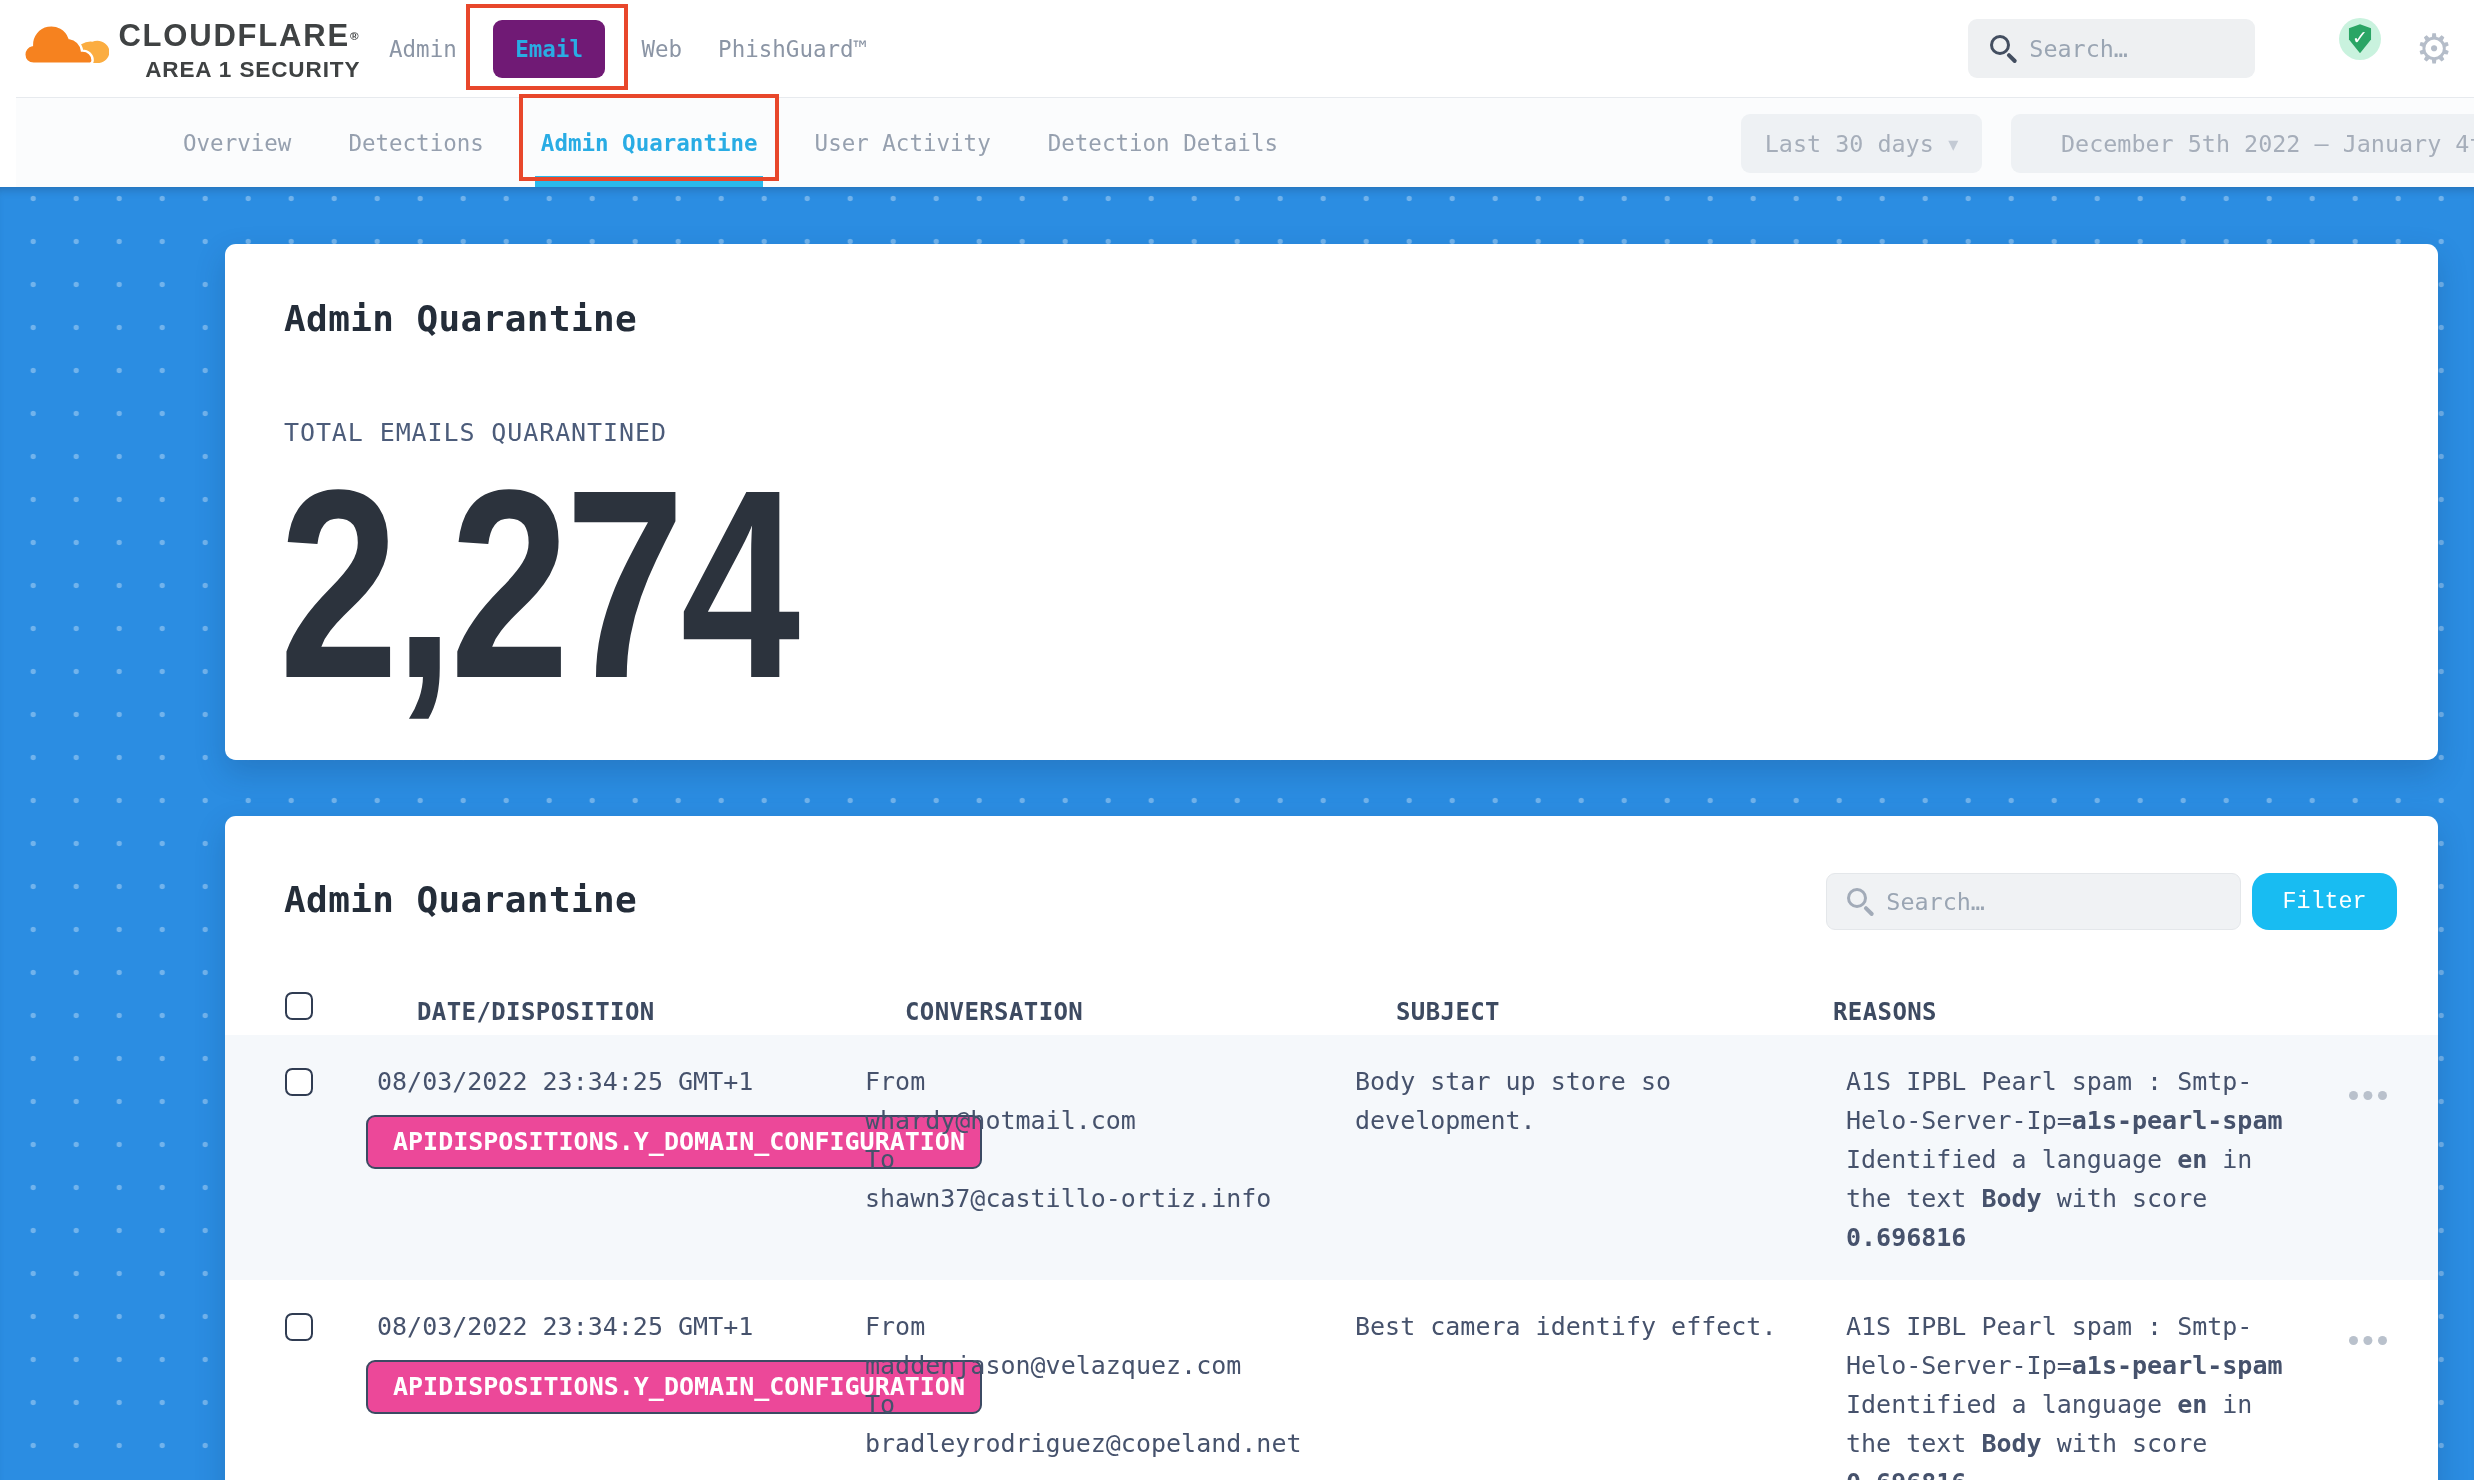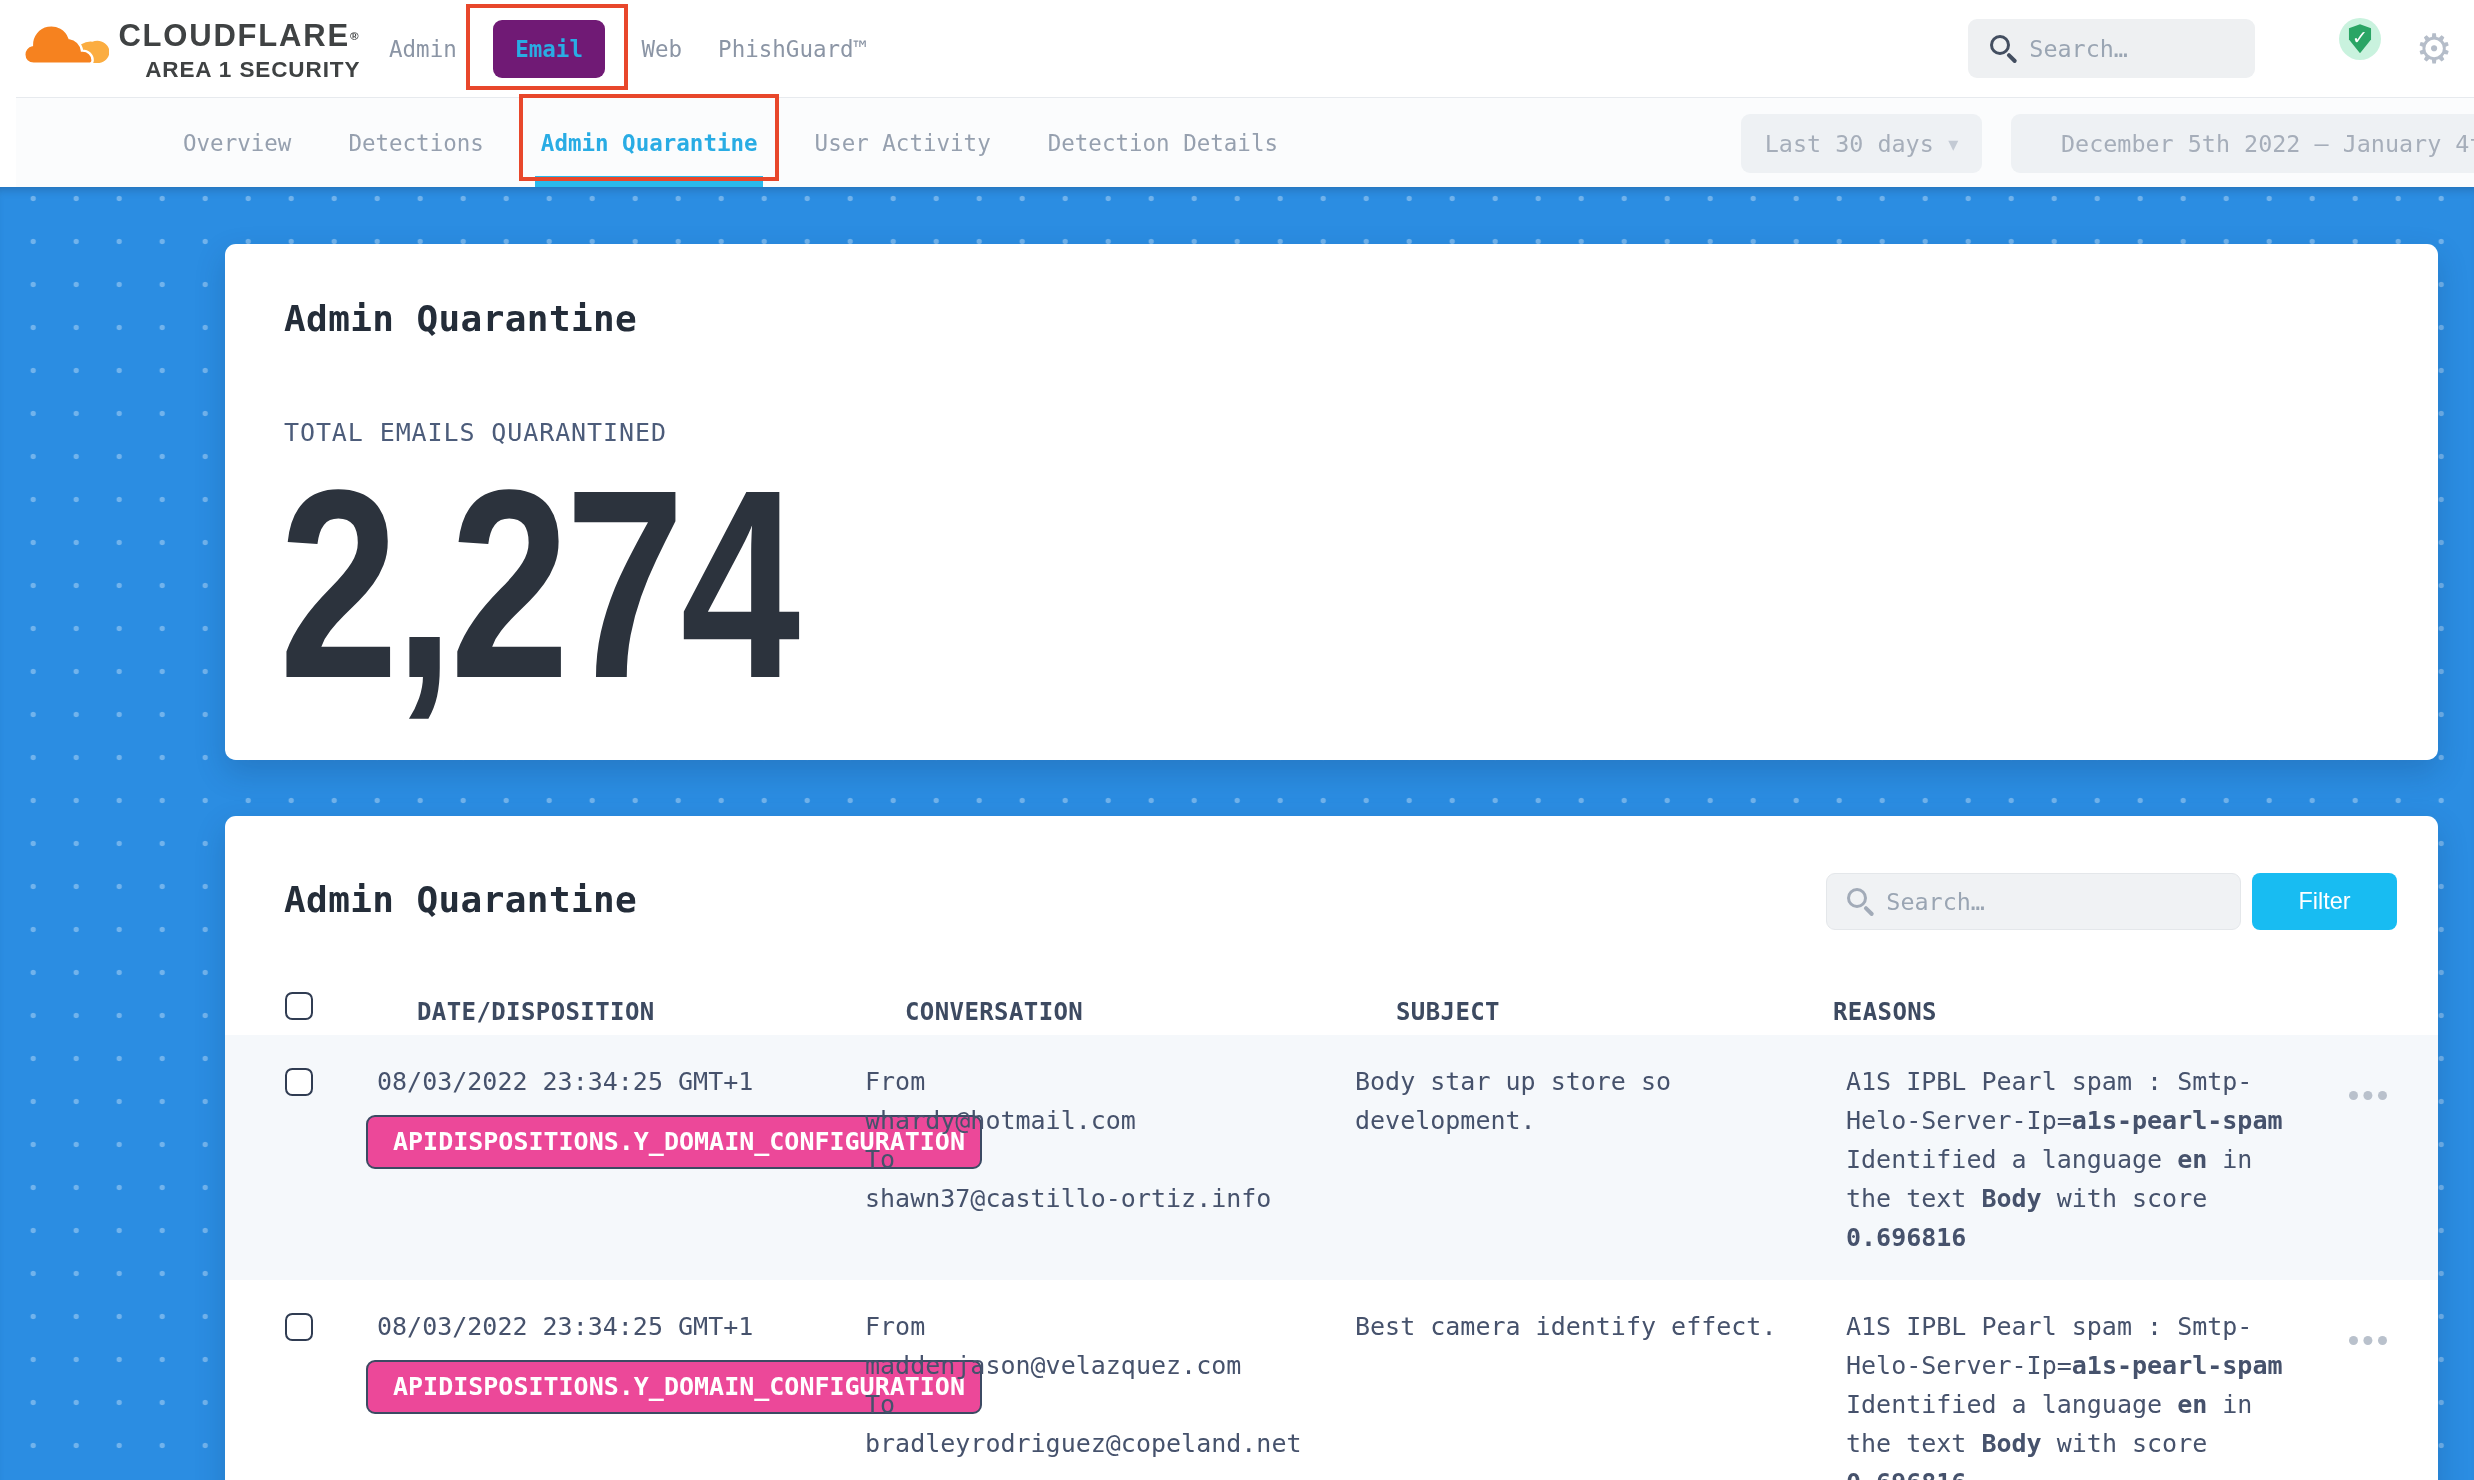--- a/index.html
+++ b/index.html
@@ -74,22 +74,22 @@
   .metric-label { position:absolute; left:59px; top:174px; font-size:25px; color:#4c5c7a; letter-spacing:0.9px; }
   .metric-value { position:absolute; left:54px; top:205px; font-family:"Liberation Sans",sans-serif;
                   font-weight:bold; font-size:269px; line-height:1; color:#2c333d; letter-spacing:-5.4px;
                   transform:scaleX(0.80); transform-origin:left top; }
 
   
   .tc-title { top:63px; }
   .search-chip.inner { position:absolute; left:1601px; top:57px; width:415px; height:57px;
                        padding-left:18px; background:#f0f2f4; border:0.9px solid #e4e7ea; }
   .filter-btn { position:absolute; left:2027px; top:57px; width:145px; height:57px; background:#18bcf2;
-                border:none; border-radius:8px; color:#fff; font-size:23.4px;
-                font-family:Liberation Sans, sans-serif; cursor:pointer; }
+                border:none; border-radius:17px; color:#fff; font-size:23.4px;
+                font-family:Liberation Mono, monospace; cursor:pointer; }
 
   .thead { position:absolute; left:0; top:171px; width:100%; height:49px; }
   .checkbox { position:absolute; width:28px; height:28px; background:#fff; border:2.2px solid #303c52;
               border-radius:7.2px; cursor:pointer; }
   .thead .checkbox { left:60px; top:5.4px; }
   .col-h { position:absolute; top:10.8px; font-size:24px; font-weight:bold; color:#3d4a61; letter-spacing:0.4px;margin-left:40px; }
   .col-h.c0 { left:152px; } .col-h.c1 { left:640px; } .col-h.c2 { left:1131px; } .col-h.c3 { left:1568px; }
 
   .trow { position:absolute; left:0; width:100%; cursor:pointer; }
   .trow.r0 { top:219px; height:245px; background:#f5f8fb; }

